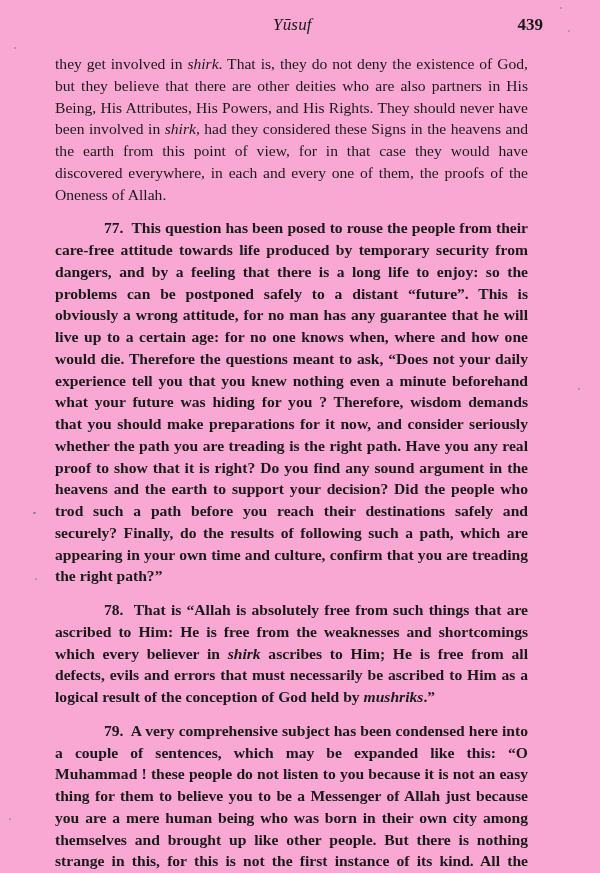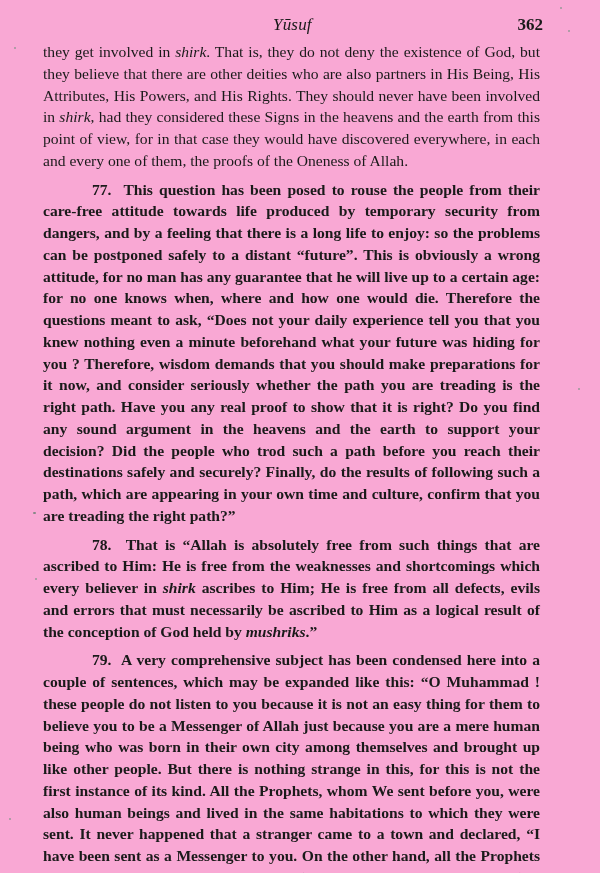--- a/index.html
+++ b/index.html
@@ -45,21 +45,21 @@
     }
     .body-text {
       position: absolute;
       left: 43px;
       top: 41px;
       width: 497px;
       font-size: 15.6px;
       line-height: 21.75px;
     }
     .body-text p {
-      margin: 0;
+      margin: 12px;
       text-align: justify;
       text-align-last: left;
     }
     .body-text p + p {
       margin-top: 7px;
     }
     .body-text p.indent {
       text-indent: 49px;
       font-weight: bold;
     }
@@ -80,21 +80,21 @@
       border-radius: 1px;
     }
   </style>
 </head>
 <body>
 
 <div class="page">
 
   <div class="running-head">
     <span class="running-title">Yūsuf</span>
-    <span class="page-number">362</span>
+    <span class="page-number">439</span>
   </div>
 
   <div class="body-text">
 
     <p><span>they get involved in </span><em>shirk</em><span>. That is, they do not deny the existence of God, but they believe that there are other deities who are also partners in His Being, His Attributes, His Powers, and His Rights. They should never have been involved in </span><em>shirk</em><span>, had they considered these Signs in the heavens and the earth from this point of view, for in that case they would have discovered everywhere, in each and every one of them, the proofs of the Oneness of Allah.</span></p>
 
     <p class="indent"><span>77.</span>&nbsp; <span>This question has been posed to rouse the people from their care-free attitude towards life produced by temporary security from dangers, and by a feeling that there is a long life to enjoy: so the problems can be postponed safely to a distant “future”. This is obviously a wrong attitude, for no man has any guarantee that he will live up to a certain age: for no one knows when, where and how one would die. Therefore the questions meant to ask, “Does not your daily experience tell you that you knew nothing even a minute beforehand what your future was hiding for you ? Therefore, wisdom demands that you should make preparations for it now, and consider seriously whether the path you are treading is the right path. Have you any real proof to show that it is right? Do you find any sound argument in the heavens and the earth to support your decision? Did the people who trod such a path before you reach their destinations safely and securely? Finally, do the results of following such a path, which are appearing in your own time and culture, confirm that you are treading the right path?”</span></p>
 
     <p class="indent"><span>78.</span>&nbsp; <span>That is “Allah is absolutely free from such things that are ascribed to Him: He is free from the weaknesses and shortcomings which every believer in </span><em>shirk</em><span> ascribes to Him; He is free from all defects, evils and errors that must necessarily be ascribed to Him as a logical result of the conception of God held by </span><em>mushriks</em><span>.”</span></p>
 

